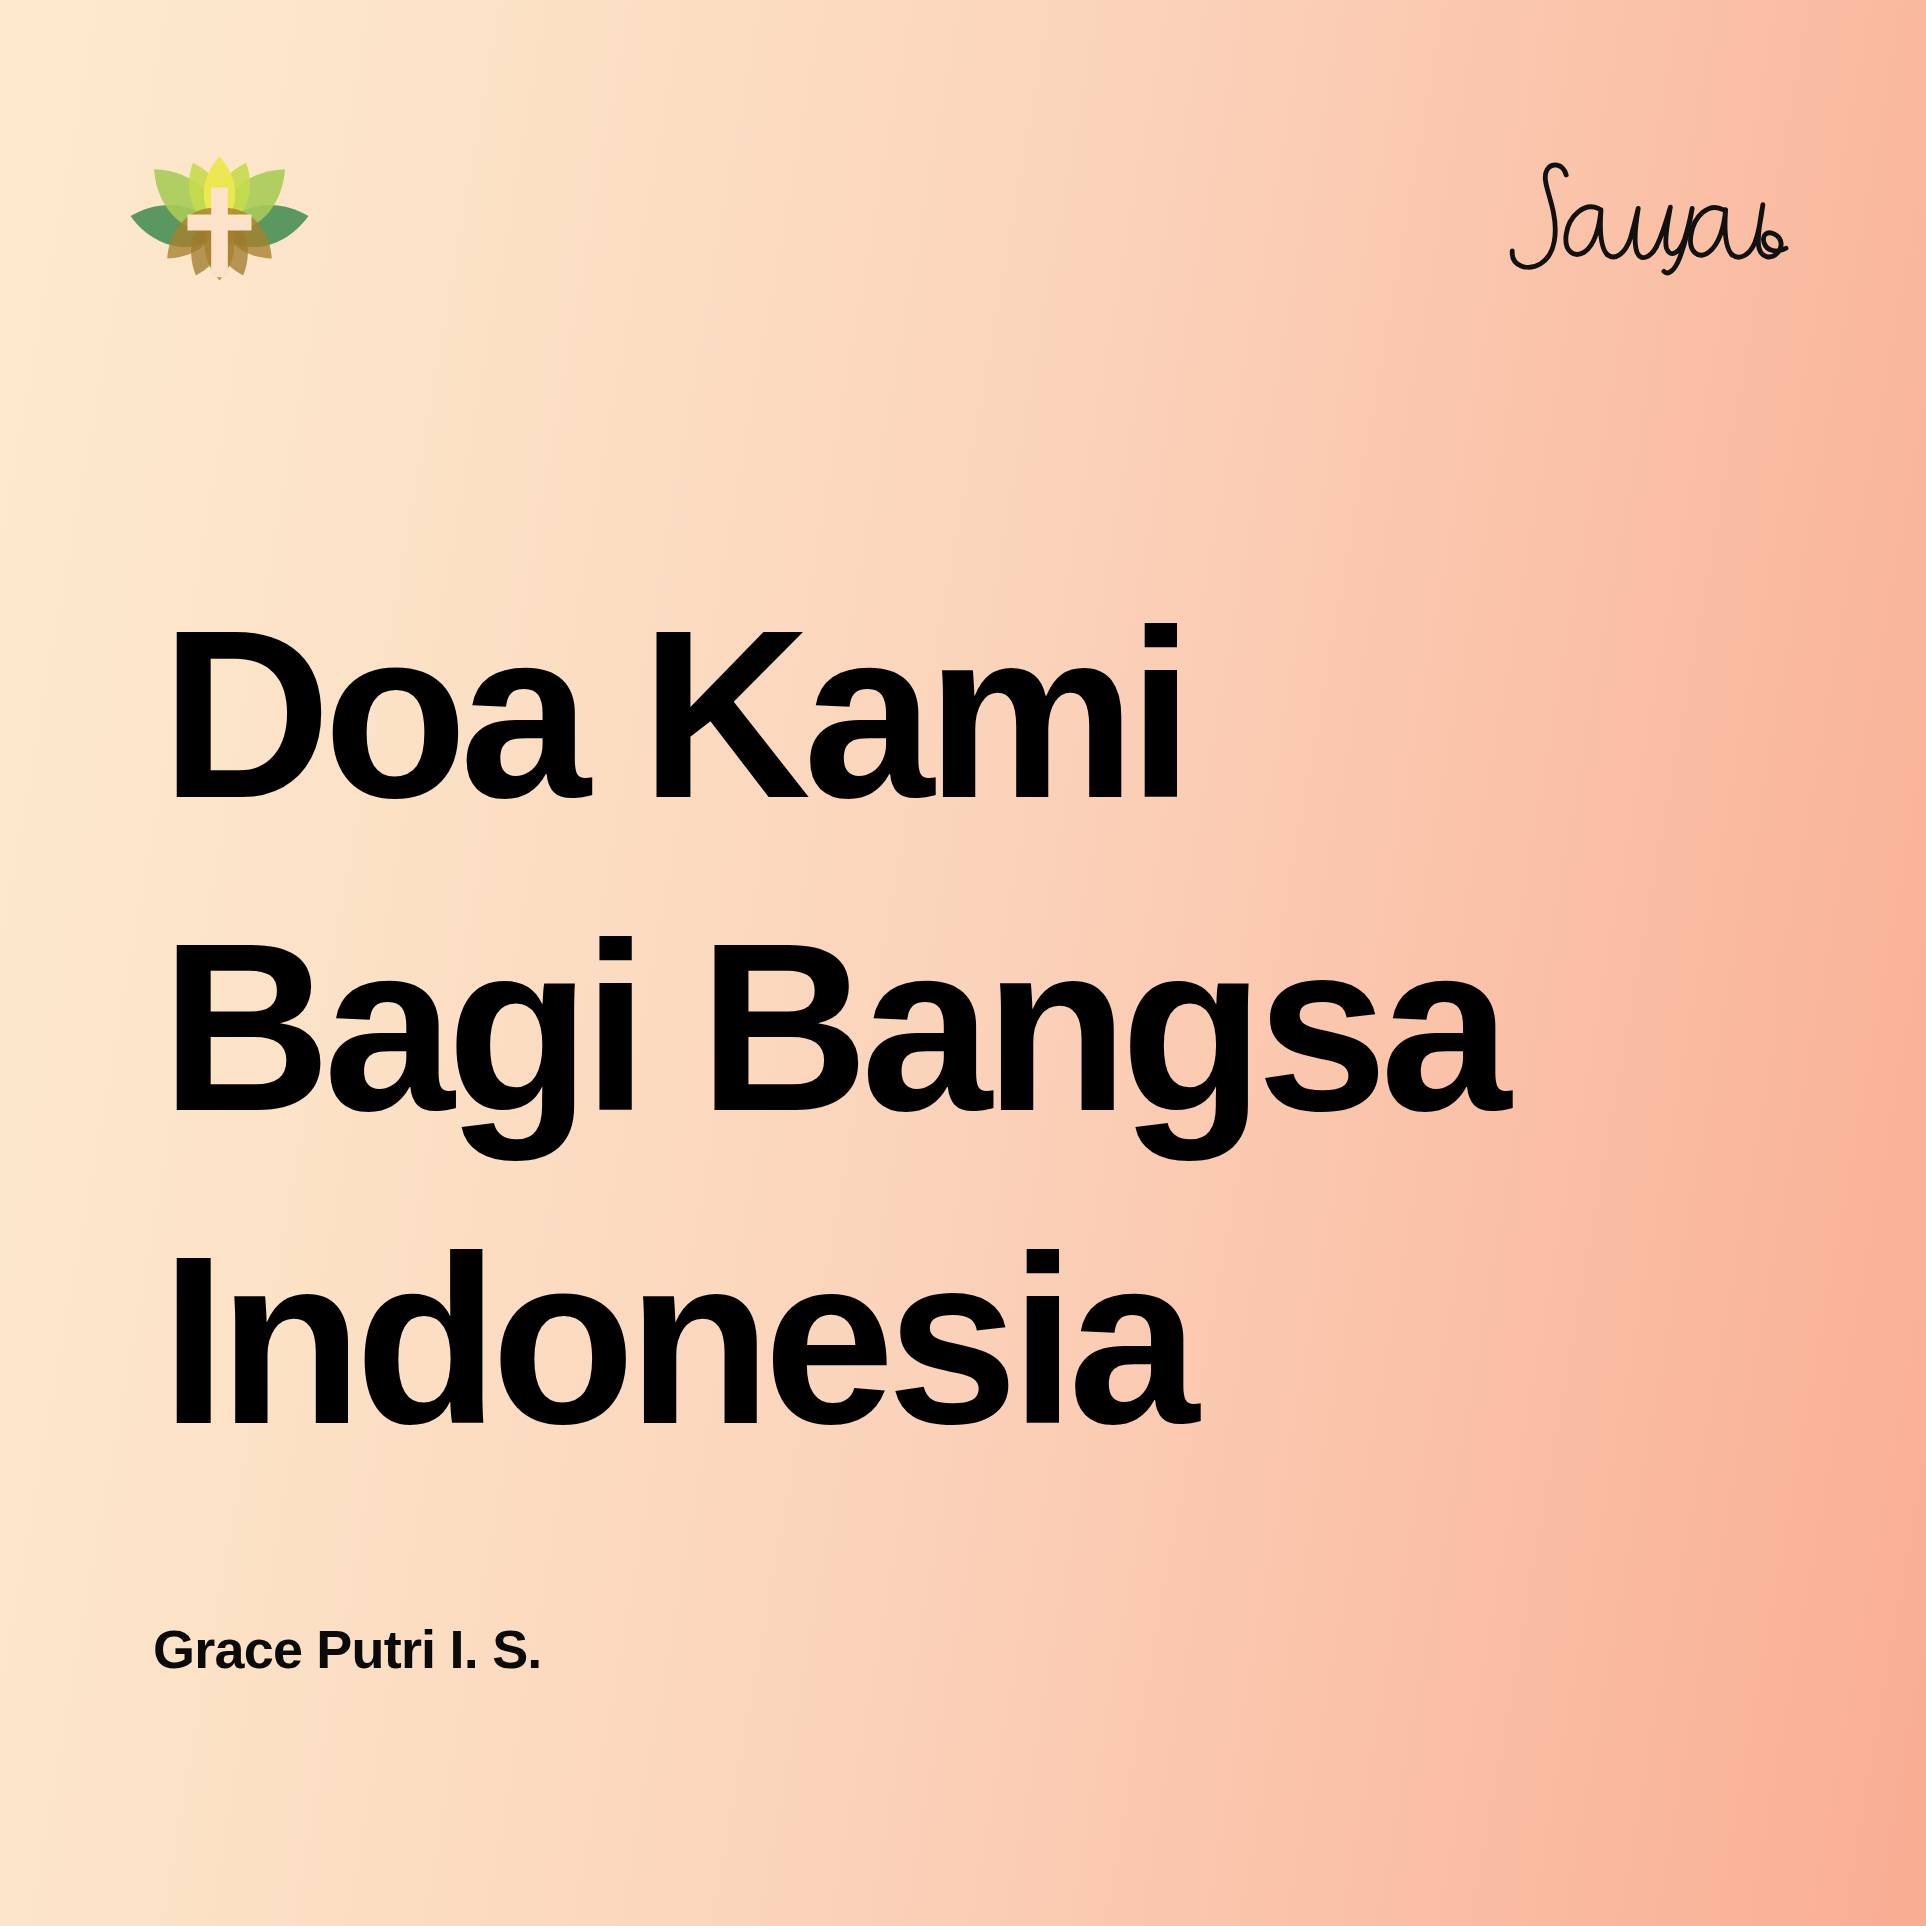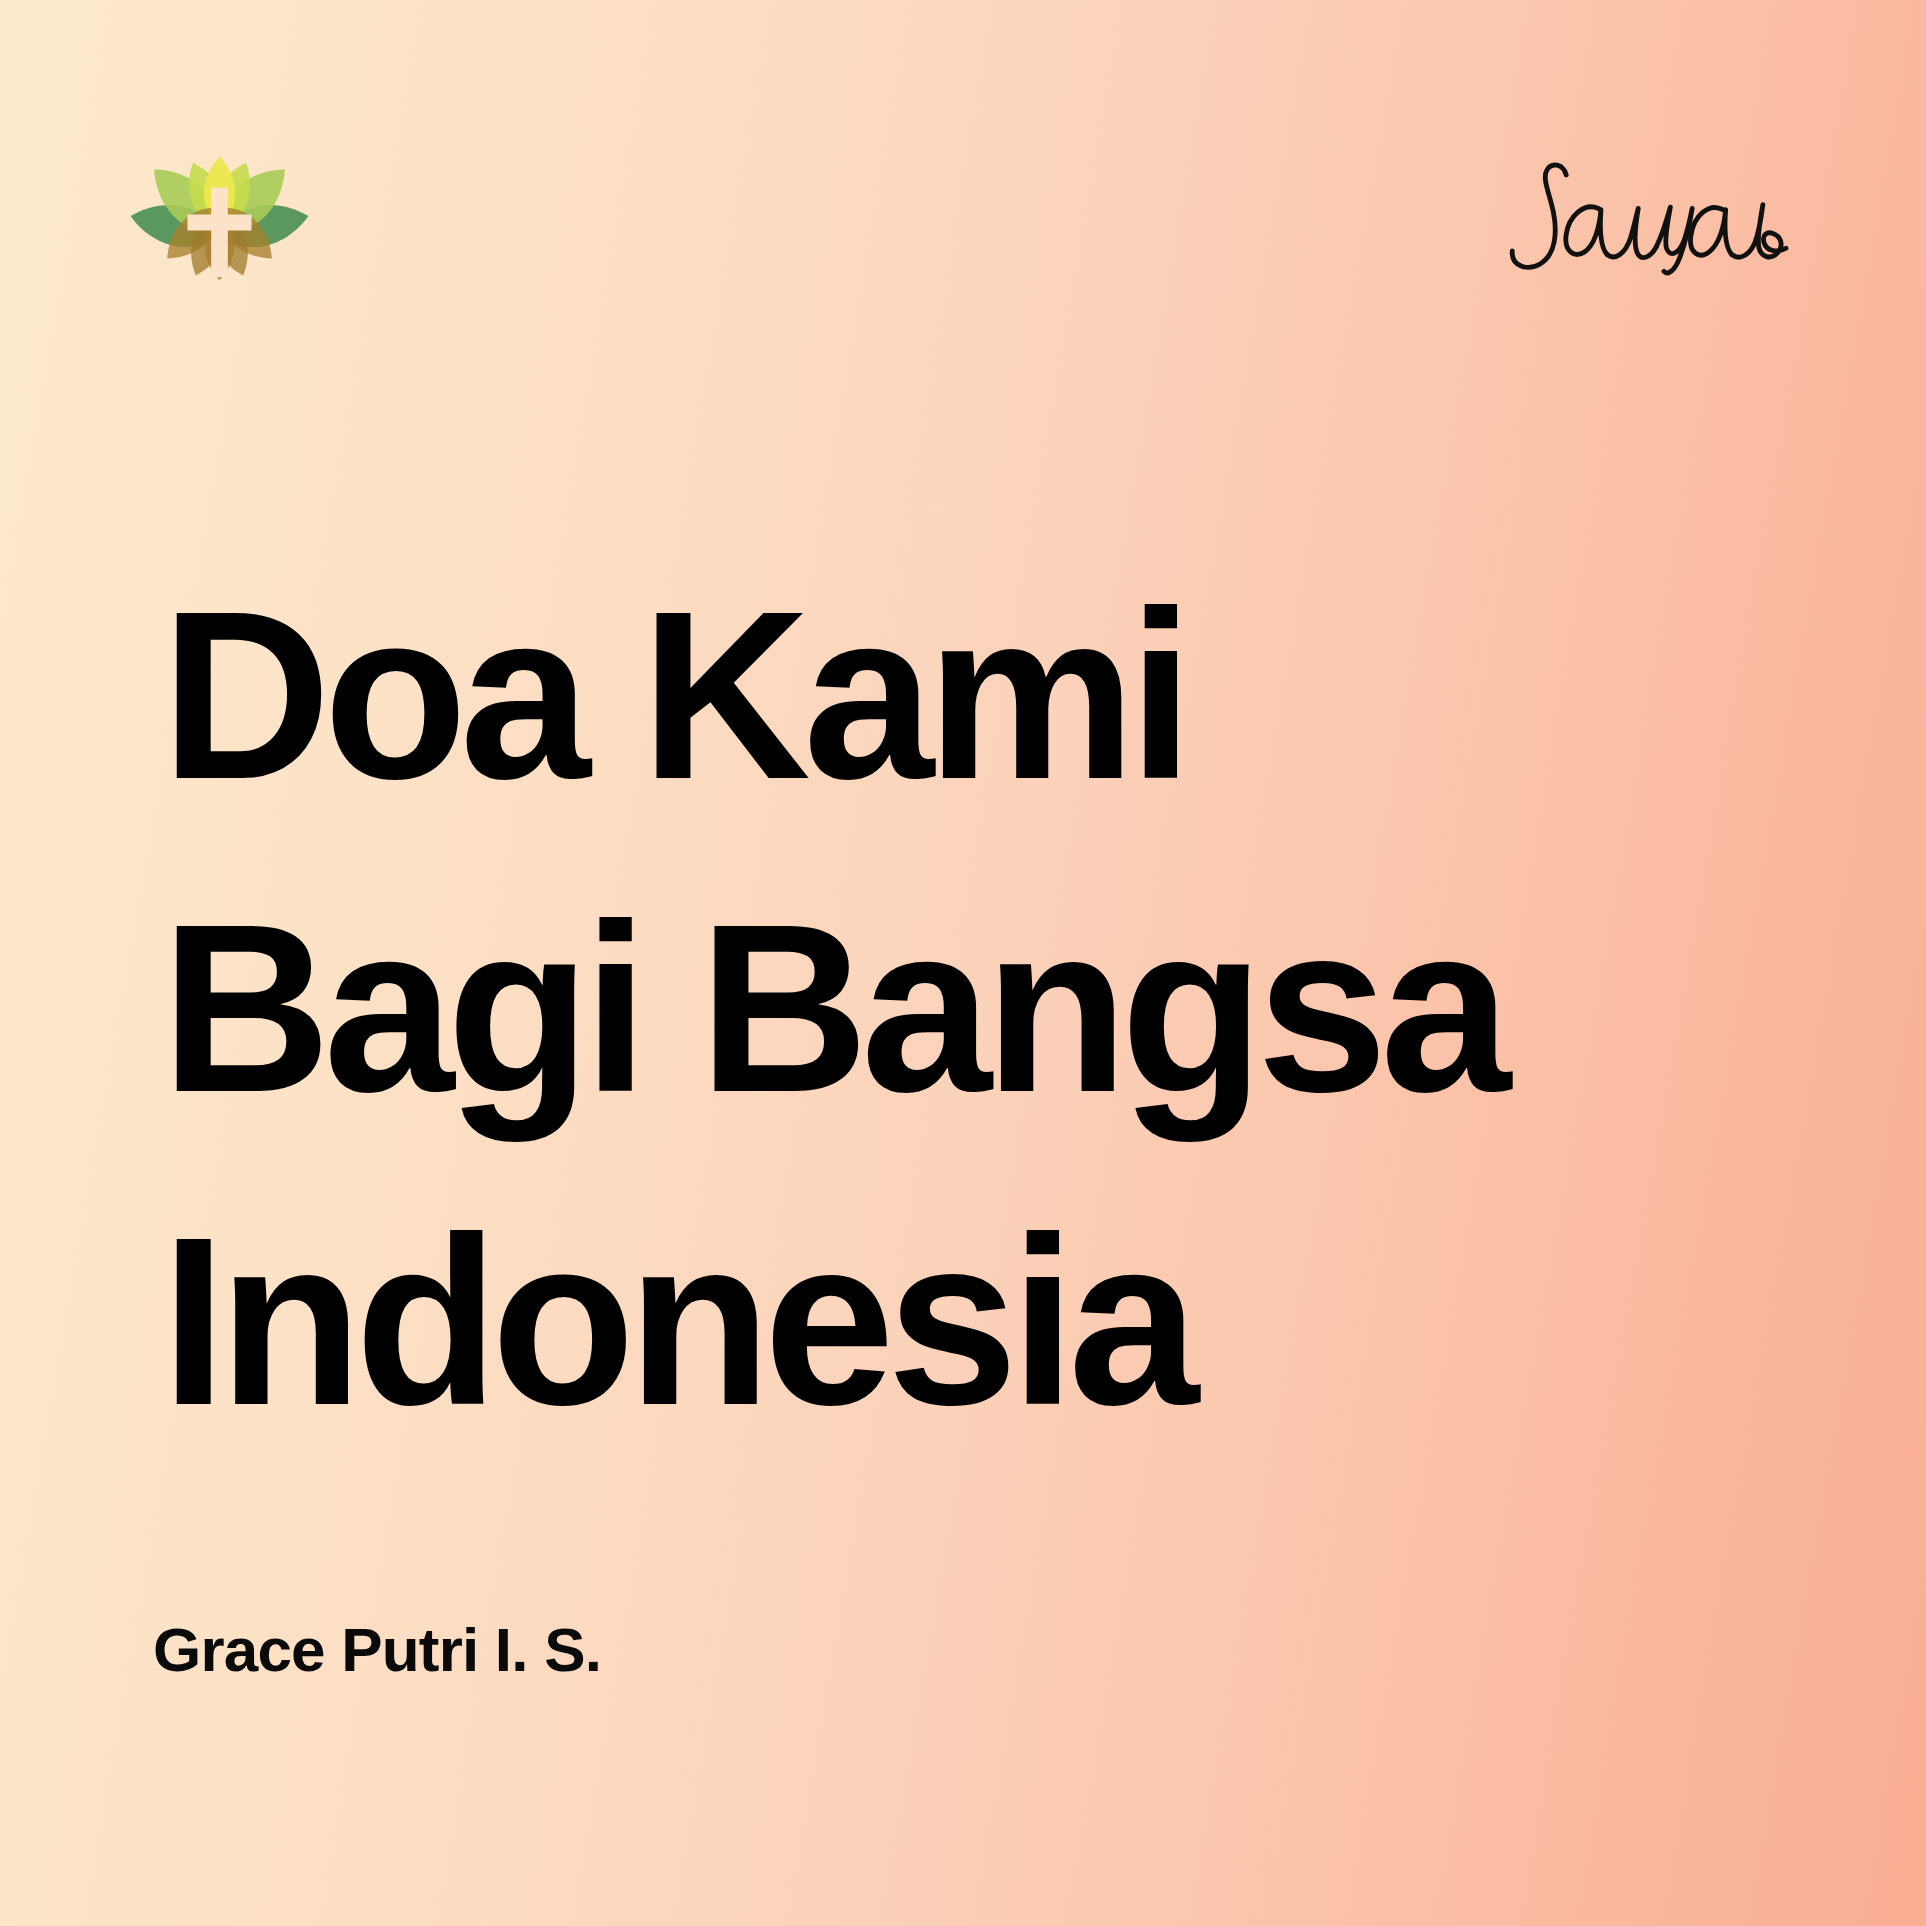--- a/index.html
+++ b/index.html
@@ -37,21 +37,21 @@
     right: 122px;
     top: 157px;
     width: 302px;
     height: 135px;
   }
 
   
   #headline {
     position: absolute;
     left: 161px;
-    top: 539px;
+    top: 558px;
     width: 1541px;
   }
   .headline-line {
     display: block;
     font-family: "Liberation Sans", sans-serif;
     font-weight: 700;
     font-size: 239px;
     line-height: 313px;
     letter-spacing: -7.7px;
     color: #000000;
@@ -64,21 +64,21 @@
   #footer {
     position: absolute;
     left: 153px;
     top: 1609px;
     width: 1605px;
   }
   .footer-line {
     display: block;
     font-family: "Liberation Sans", sans-serif;
     font-weight: 700;
-    font-size: 62px;
+    font-size: 54px;
     line-height: 81px;
     letter-spacing: -0.8px;
     color: #0a0a0a;
     white-space: nowrap;
   }
 </style>
 </head>
 <body>
 
 <div id="slide">

